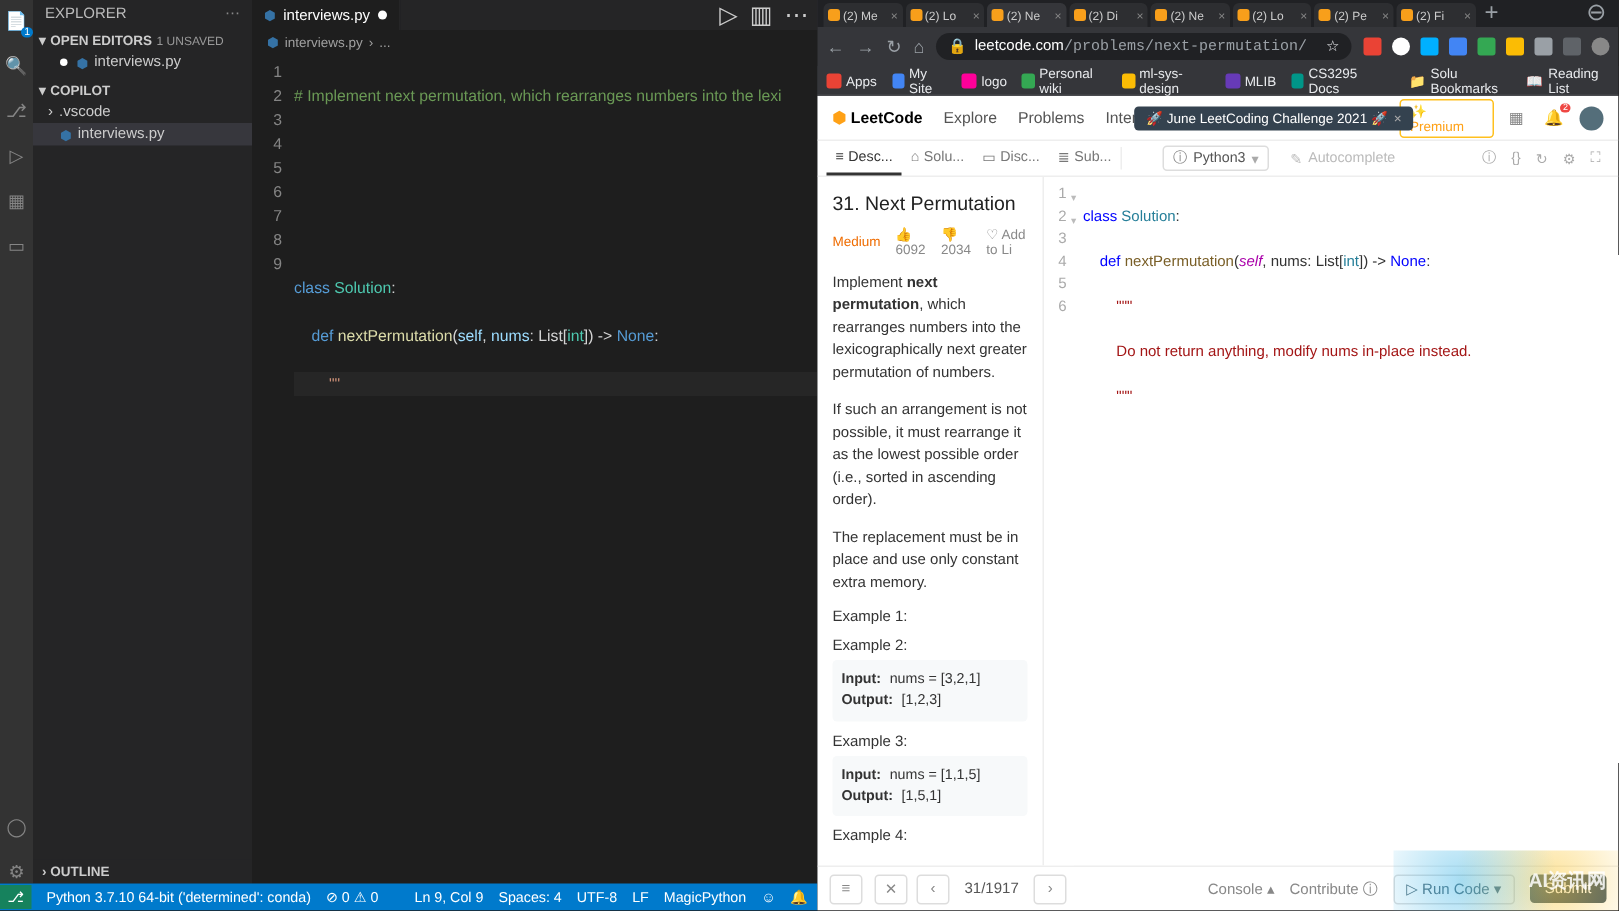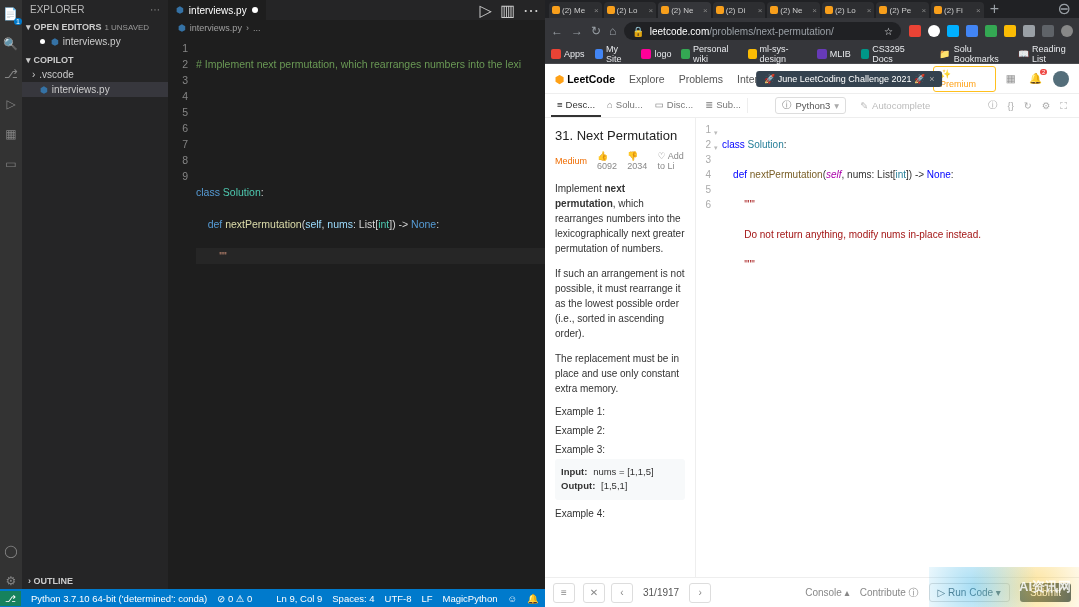--- a/index.html
+++ b/index.html
@@ -52,21 +52,21 @@
 .browser { flex: 1; background: #35363a; display: flex; flex-direction: column; }
 .chrome-tabs { height: 18px; background: #202124; display: flex; align-items: flex-end; padding: 0 4px; gap: 2px; }
 .ct { flex: 1; max-width: 62px; height: 16px; background: #2d2e31; border-radius: 4px 4px 0 0; display: flex; align-items: center; font-size: 8px; color: #ccc; padding: 0 3px; gap: 2px; cursor: pointer; overflow: hidden; }
 .ct.active { background: #35363a; }
 .ct-ico { width: 8px; height: 8px; background: #f89f1b; border-radius: 2px; flex-shrink: 0; }
 .ct-x { margin-left: auto; color: #888; font-size: 8px; }
 .chrome-nav { height: 26px; display: flex; align-items: center; padding: 0 6px; gap: 8px; }
 .nav-btn { color: #9aa0a6; cursor: pointer; font-size: 12px; }
 .omnibox { flex: 1; height: 18px; background: #202124; border-radius: 10px; display: flex; align-items: center; padding: 0 8px; font-size: 10px; color: #e8eaed; gap: 5px; }
 .omni-url .host { color: #fff; }
-.omni-url .path { color: #9aa0a6; }
+.omni-url .path { color: #9aa0a6; font-family: Liberation Mono, monospace; }
 .nav-icons { display: flex; gap: 7px; align-items: center; }
 .ext-ico { width: 12px; height: 12px; border-radius: 2px; }
 .bookmarks { height: 20px; background: #35363a; display: flex; align-items: center; padding: 0 6px; gap: 10px; font-size: 9px; color: #e8eaed; border-bottom: 1px solid #4a4b4f; }
 .bm-item { display: flex; align-items: center; gap: 3px; cursor: pointer; }
 .bm-ico { width: 10px; height: 10px; border-radius: 2px; }
 .page { flex: 1; background: #fff; display: flex; flex-direction: column; overflow: hidden; }
 .lc-header { height: 30px; border-bottom: 1px solid #eee; display: flex; align-items: center; padding: 0 10px; gap: 14px; font-size: 10.5px; position: relative; }
 .lc-logo { display: flex; align-items: center; gap: 3px; font-weight: bold; color: #000; }
 .lc-nav { display: flex; gap: 14px; color: #555; }
 .lc-nav span { cursor: pointer; position: relative; }
@@ -400,20 +400,21 @@
           <span>👍 <span>6092</span></span>
           <span>👎 <span>2034</span></span>
           <span>♡ <span>Add to Li</span></span>
         </div>
         <div class="prob-body">
           <p><span>Implement </span><b>next permutation</b><span>, which rearranges numbers into the lexicographically next greater permutation of numbers.</span></p>
           <p>If such an arrangement is not possible, it must rearrange it as the lowest possible order (i.e., sorted in ascending order).</p>
           <p>The replacement must be in place and use only constant extra memory.</p>
           <div class="ex-title">Example 1:</div>
           <div class="ex-title">Example 2:</div>
+          <div class="ex-block"><span class="ex-lbl">Input:</span> <span>nums = [3,2,1]</span><br><span class="ex-lbl">Output:</span> <span>[1,2,3]</span></div>
           <div class="ex-title">Example 3:</div>
           <div class="ex-block"><span class="ex-lbl">Input:</span> <span>nums = [1,1,5]</span><br><span class="ex-lbl">Output:</span> <span>[1,5,1]</span></div>
           <div class="ex-title">Example 4:</div>
 
         </div>
       </div>
       <div class="code-pane">
         <div class="cp-gutter">
           <div>1<span class="fold">▾</span></div>
               <div>2<span class="fold">▾</span></div>

